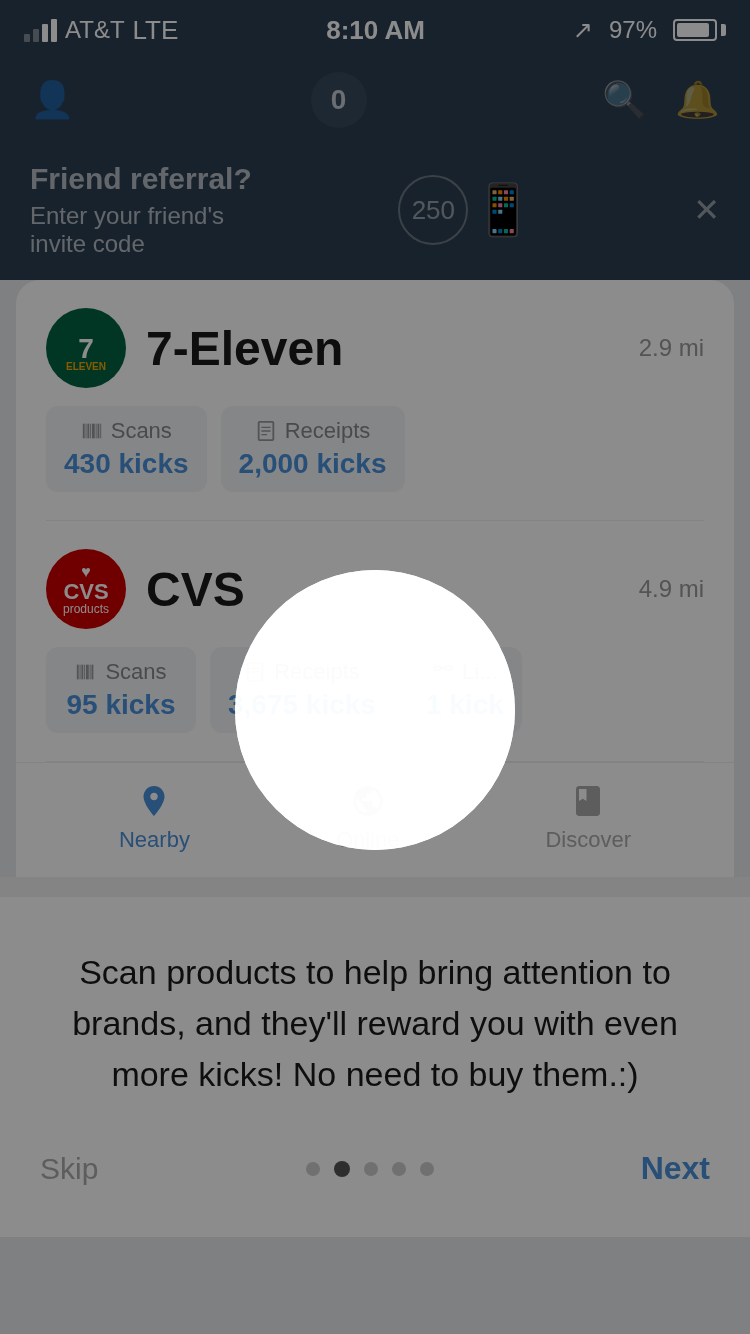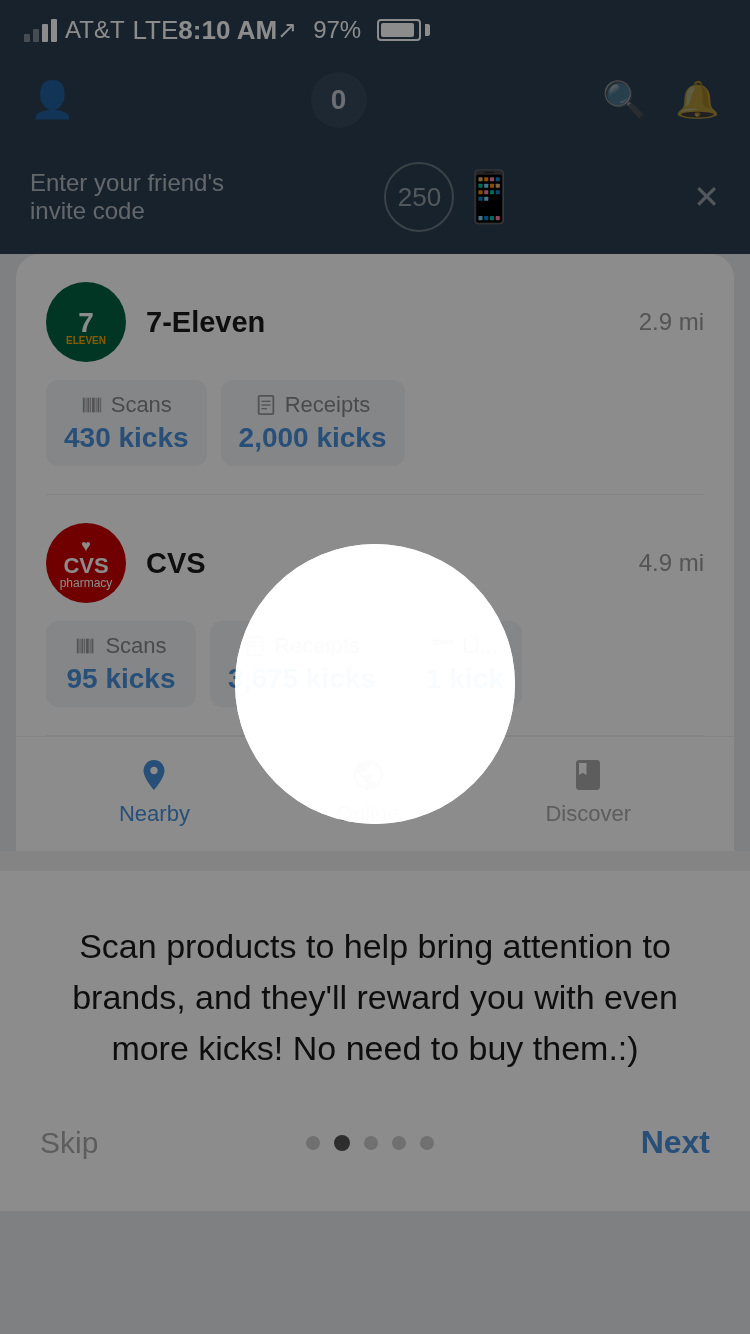--- a/index.html
+++ b/index.html
@@ -12,20 +12,21 @@
       position: relative;
       overflow-x: hidden;
     }
 
     
     .status-bar {
       background: #2c3e50;
       color: white;
       display: flex;
       align-items: center;
+      justify-content: space-between;
       padding: 0 24px;
       height: 60px;
       font-size: 26px;
       font-weight: 500;
     }
     .status-left { display: flex; align-items: center; gap: 8px; }
     .status-signal { display: flex; gap: 3px; align-items: flex-end; }
     .bar { background: white; width: 6px; border-radius: 1px; }
     .bar1 { height: 8px; opacity: 0.4; }
     .bar2 { height: 13px; opacity: 0.4; }
@@ -113,21 +114,21 @@
       margin-bottom: 18px;
     }
     .store-header-left { display: flex; align-items: center; gap: 20px; }
     .store-logo-seven {
       width: 80px; height: 80px; border-radius: 50%;
       background: #006341;
       display: flex; align-items: center; justify-content: center;
       overflow: hidden;
       flex-shrink: 0;
     }
-    .store-name { font-size: 29px; font-weight: 700; color: #1a1a1a; }
+    .store-name { font-size: 48px; font-weight: 700; color: #1a1a1a; }
     .store-distance { color: #999; font-size: 24px; }
 
     .kicks-badges {
       display: flex; gap: 14px; flex-wrap: wrap;
     }
     .kicks-badge-pill {
       background: #f0f4f8;
       border-radius: 12px;
       padding: 12px 18px;
       display: flex; flex-direction: column;
@@ -247,20 +248,21 @@
     <span>0</span>
   </div>
   <div class="header-icons-right">
     <span class="header-icon">🔍</span>
     <span class="header-icon">🔔</span>
   </div>
 </div>
 
 <div class="referral-banner">
   <div class="banner-text">
+    <div class="banner-title">Friend referral?</div>
     <div class="banner-subtitle">Enter your friend's<br>invite code</div>
   </div>
   <div class="banner-illustration">
     <div class="illustration-circle">
       <span>250</span>
     </div>
     <span style="font-size:50px;">📱</span>
   </div>
   <span class="banner-close">✕</span>
 </div>
@@ -316,21 +318,21 @@
 
     <div class="divider"></div>
 
     <div class="store-item">
       <div class="store-header">
         <div class="store-header-left">
           <div class="store-logo-cvs">
             <div class="cvs-text">
               <span class="cvs-heart">♥</span>
               <span class="cvs-name">CVS</span>
-              <span class="cvs-pharmacy">pharmacy</span>
+              <span class="cvs-pharmacy">products</span>
             </div>
           </div>
           <span class="store-name">CVS</span>
         </div>
         <span class="store-distance">4.9 mi</span>
       </div>
       <div class="kicks-badges" style="flex-wrap:nowrap; overflow:hidden;">
         <div class="kicks-badge-pill">
           <div class="badge-label">
             <svg width="22" height="22" viewBox="0 0 24 24" fill="#999">

